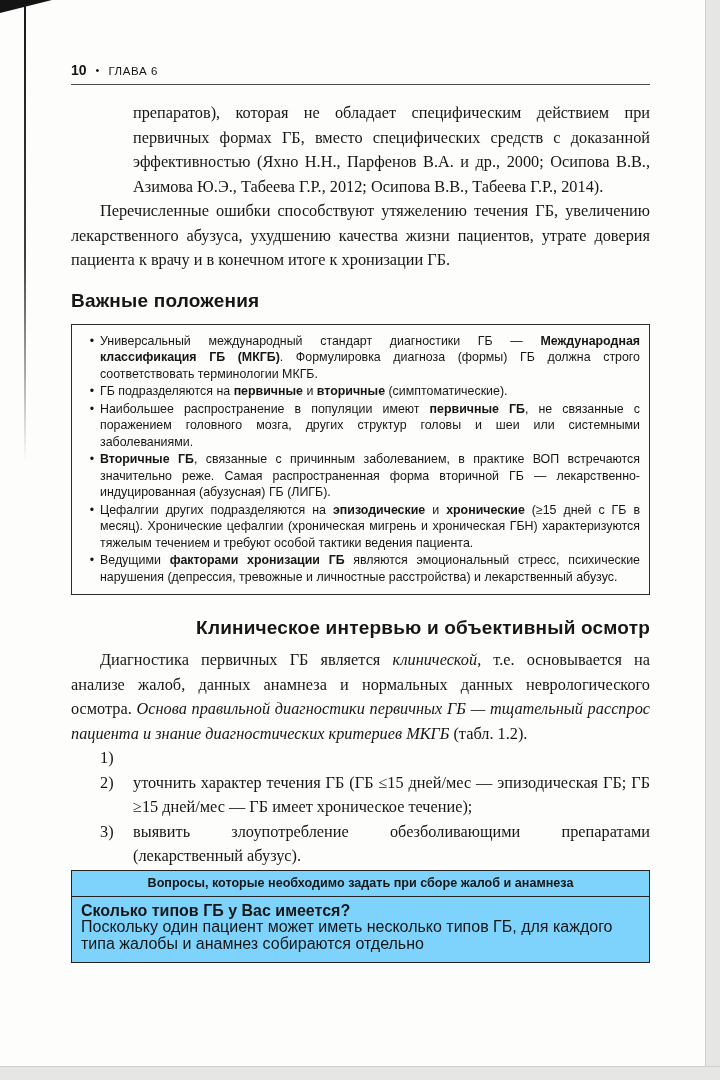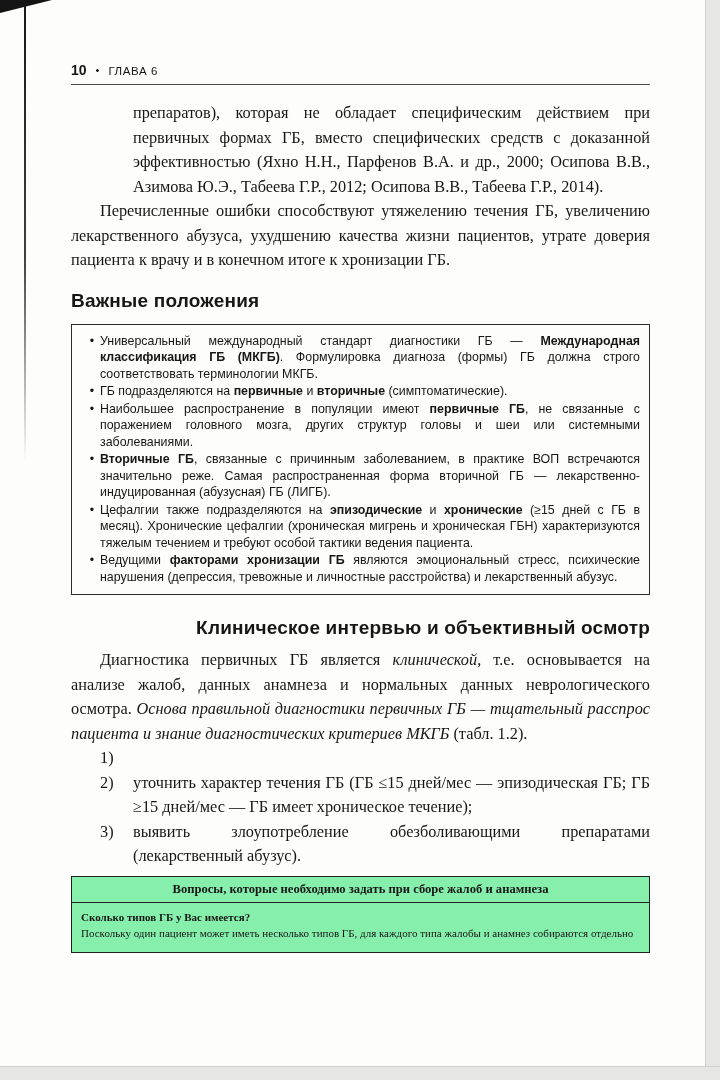--- a/index.html
+++ b/index.html
@@ -45,23 +45,23 @@
   .interview-p1 { margin-top:8px; }
 
   
   .num-list { list-style:none; }
   .num-item { display:flex; font-size:16.3px; line-height:24.5px; }
   .num-item .marker { flex:0 0 33px; margin-left:29px; }
   .num-item .nt { flex:1; text-align:justify; hyphens:auto; }
 
   
   .tbl-caption { margin-top:13px; font-size:14.2px; line-height:18px; }
-  .q-table { margin-top:7px; border:1.6px solid #222; font-family:Liberation Serif, serif; background:#86efac; }
+  .q-table { margin-top:1px; border:1.6px solid #222; font-family:Liberation Sans, sans-serif; background:#7dd3fc; }
   .q-table-header { text-align:center; font-weight:700; font-size:12.6px; line-height:15px; padding:5px 8px; border-bottom:1.2px solid #222; }
-  .q-row { padding:6px 9px 10px; font-size:11px; line-height:16.5px; }
+  .q-row { padding:6px 9px 10px; font-size:16px; line-height:16.5px; }
   .q-question { font-weight:700; }
 
   .b { font-weight:bold; }
   .i { font-style:italic; }
 </style>
 </head>
 <body>
 
 <div class="scan">
   <div class="page">
@@ -91,21 +91,21 @@
         <li class="key-item">
           <span class="bullet">•</span>
           <span class="kt"><span>Наибольшее распространение в популяции имеют </span><span class="b">первичные ГБ</span><span>, не связанные с поражением головного мозга, других структур головы и шеи или системными заболеваниями.</span></span>
         </li>
         <li class="key-item">
           <span class="bullet">•</span>
           <span class="kt"><span class="b">Вторичные ГБ</span><span>, связанные с причинным заболеванием, в практике ВОП встречаются значительно реже. Самая распространенная форма вторичной ГБ — лекарственно-индуцированная (абузусная) ГБ (ЛИГБ).</span></span>
         </li>
         <li class="key-item">
           <span class="bullet">•</span>
-          <span class="kt"><span>Цефалгии также подразделяются на </span><span class="b">эпизодические</span><span> и </span><span class="b">хронические</span><span> (≥15 дней с ГБ в месяц). Хронические цефалгии (хроническая мигрень и хроническая ГБН) характеризуются тяжелым течением и требуют особой тактики ведения пациента.</span></span>
+          <span class="kt"><span>Цефалгии других подразделяются на </span><span class="b">эпизодические</span><span> и </span><span class="b">хронические</span><span> (≥15 дней с ГБ в месяц). Хронические цефалгии (хроническая мигрень и хроническая ГБН) характеризуются тяжелым течением и требуют особой тактики ведения пациента.</span></span>
         </li>
         <li class="key-item">
           <span class="bullet">•</span>
           <span class="kt"><span>Ведущими </span><span class="b">факторами хронизации ГБ</span><span> являются эмоциональный стресс, психические нарушения (депрессия, тревожные и личностные расстройства) и лекарственный абузус.</span></span>
         </li>
       </ul>
     </div>
 
     <h2 class="section-title second">Клиническое интервью и объективный осмотр</h2>
 

